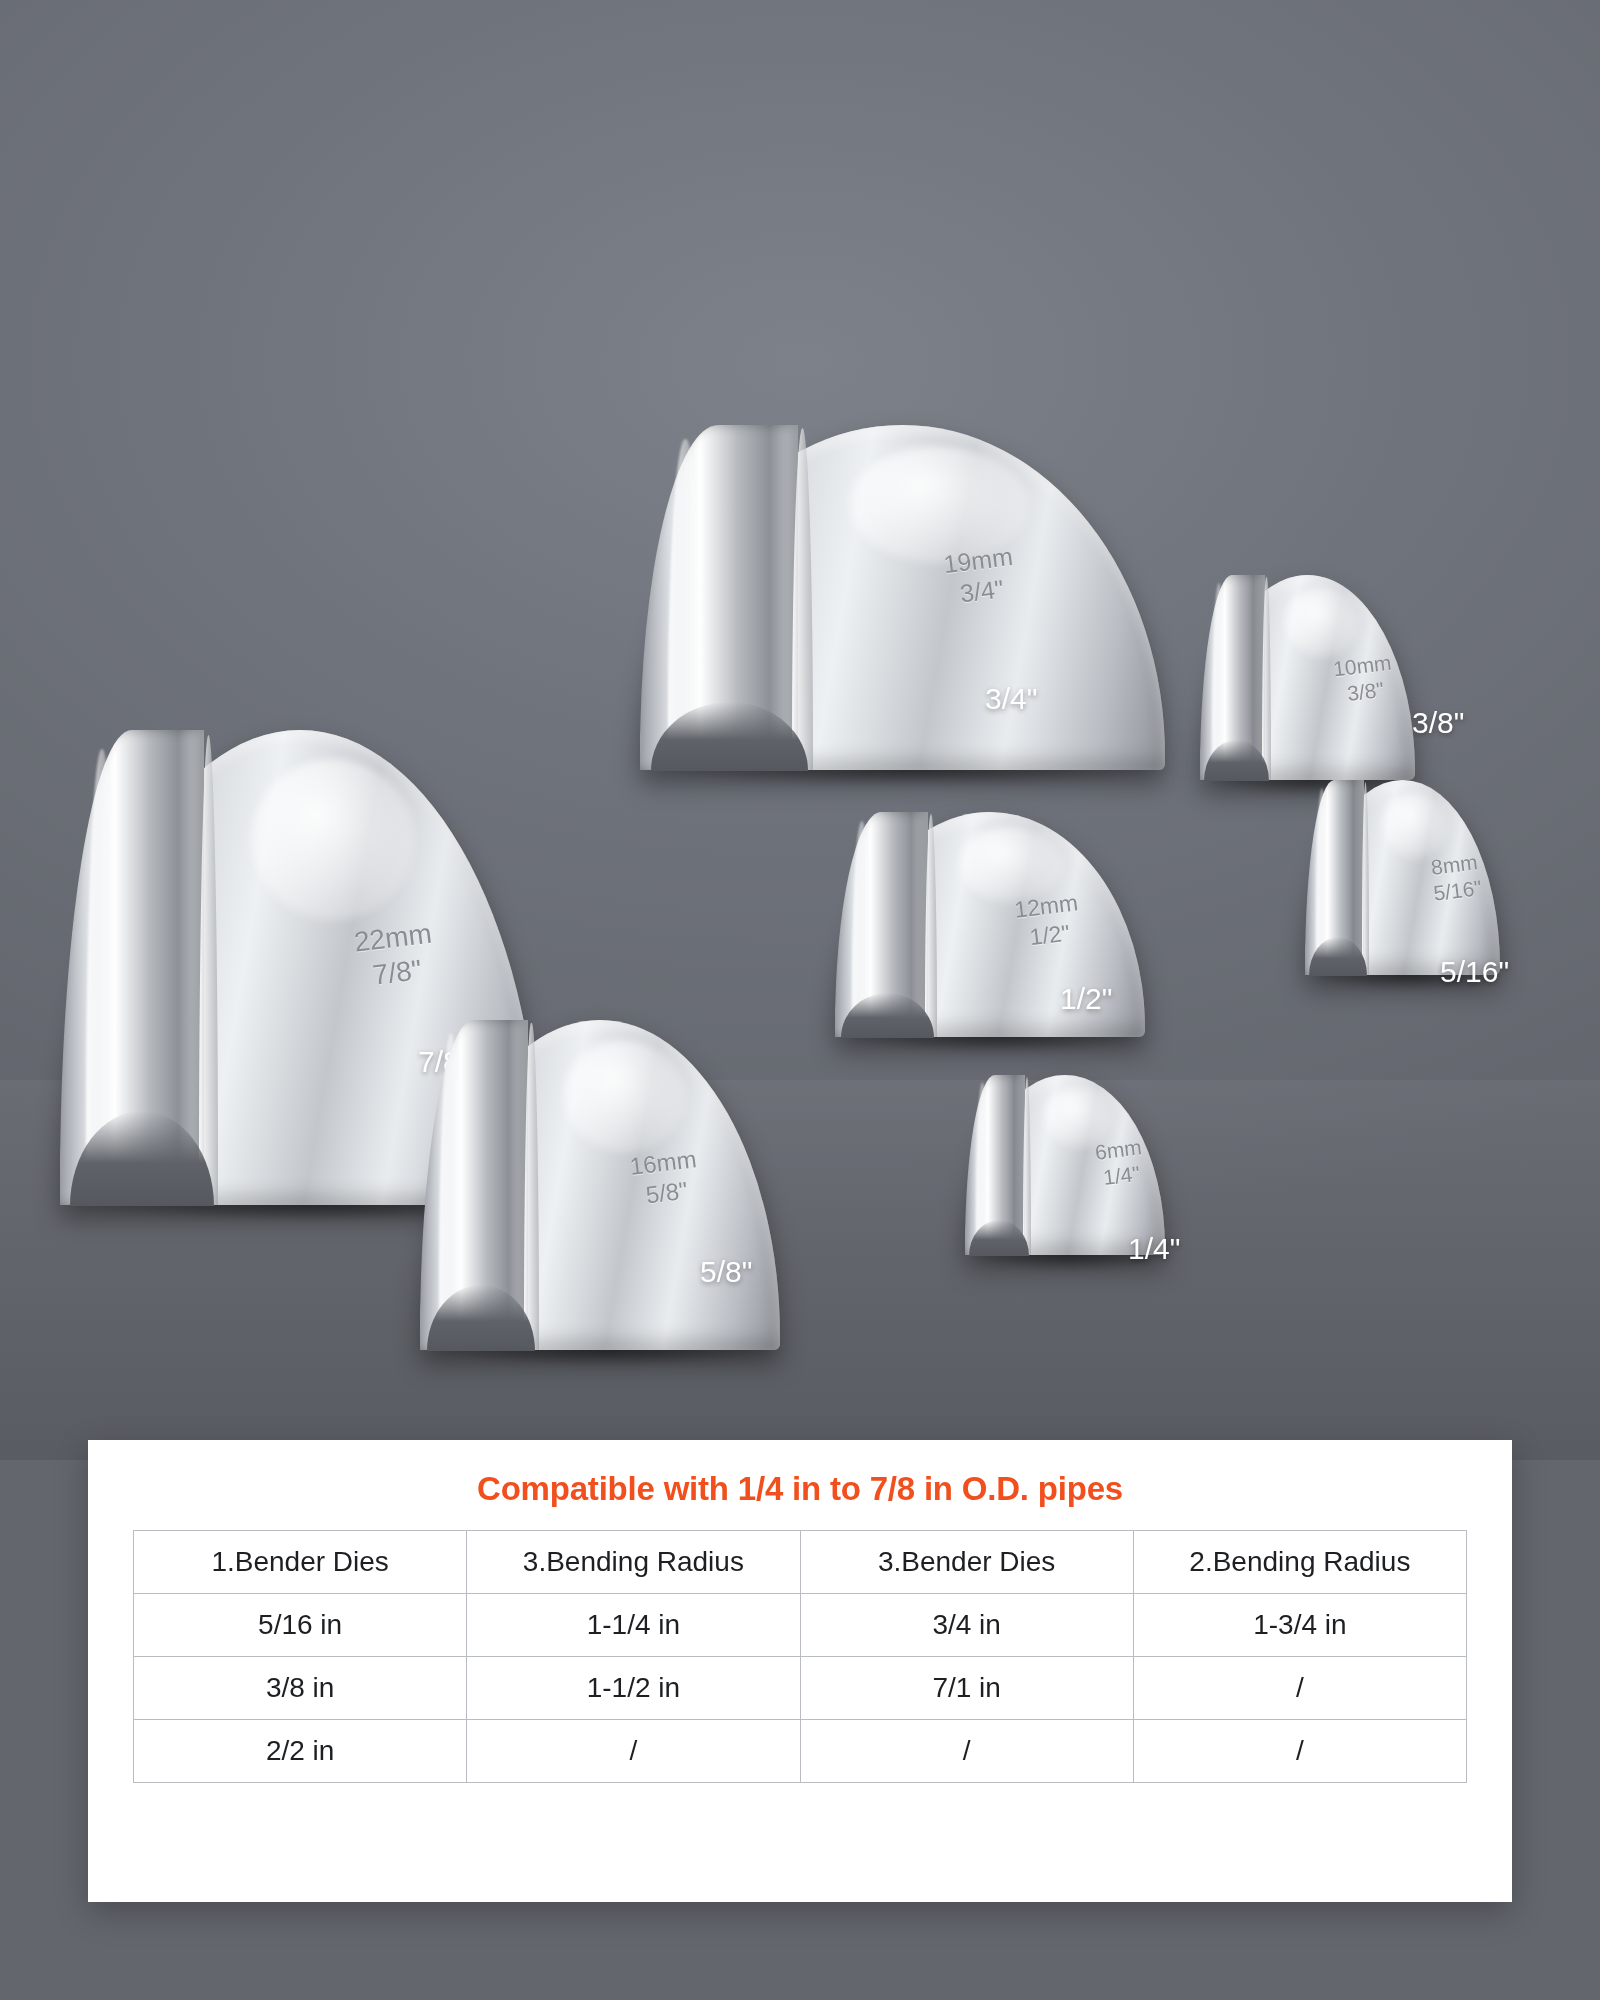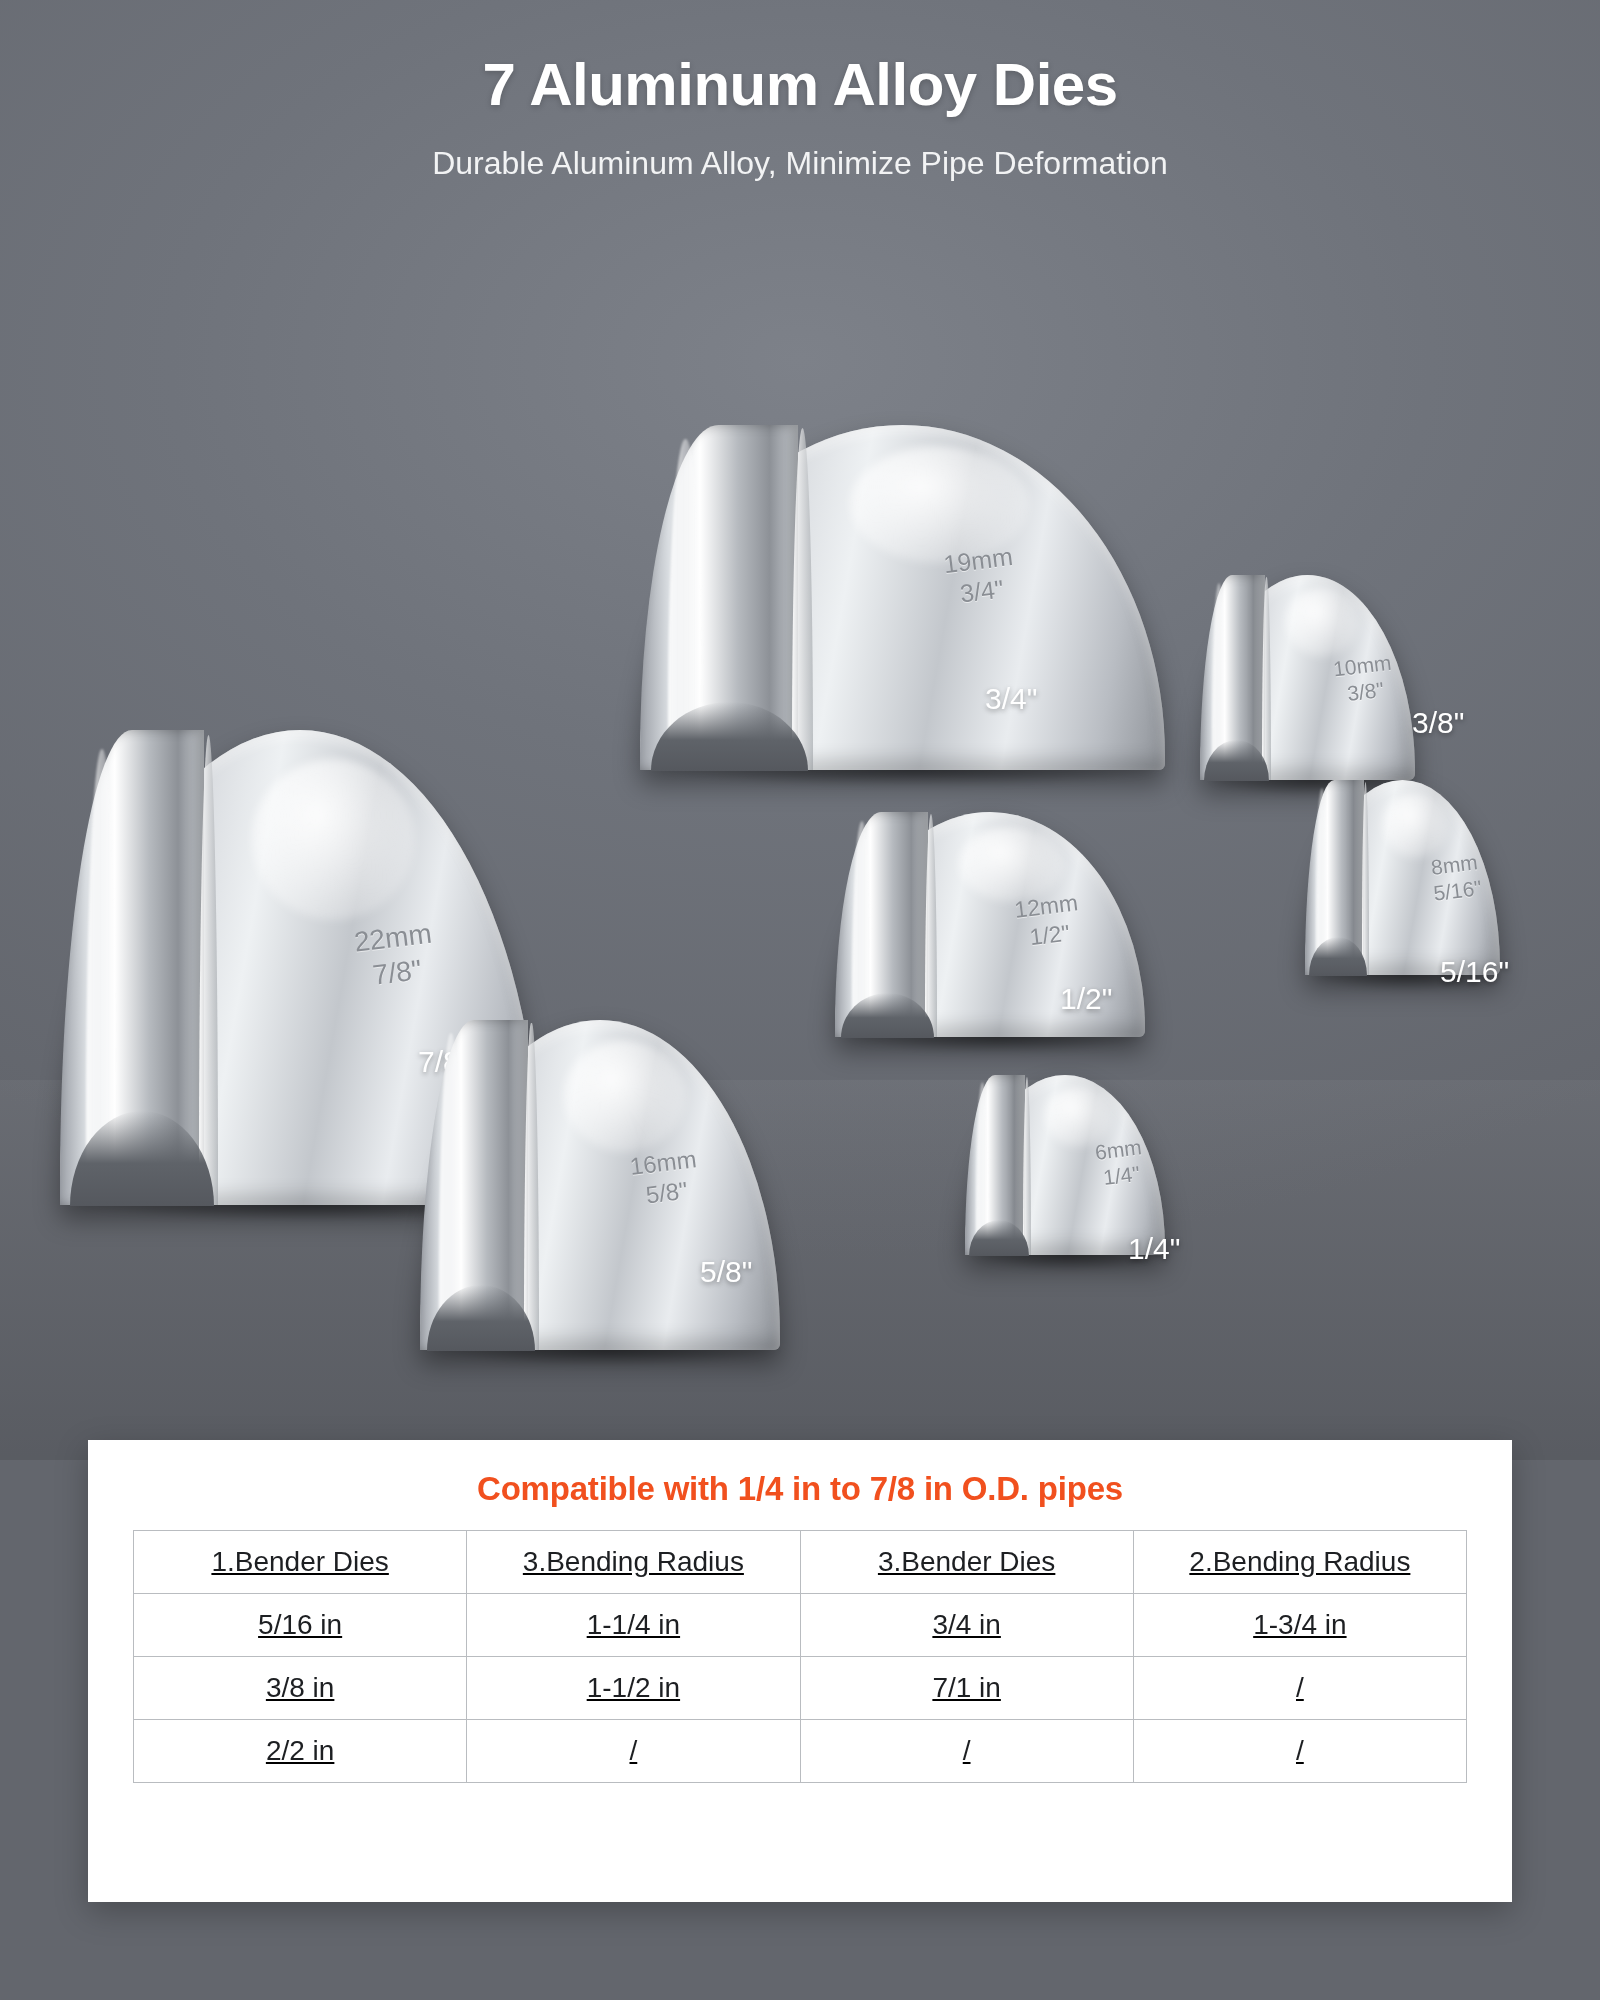--- a/index.html
+++ b/index.html
@@ -193,21 +193,20 @@
     text-align: center;
     margin: 0;
     padding: 30px 0 22px 0;
     letter-spacing: -0.2px;
   }
   table.spec {
     border-collapse: collapse;
     width: 1334px;
     margin: 0 auto;
     table-layout: fixed;
-    text-decoration: underline;
   }
   table.spec th, table.spec td {
     border: 1px solid #b9bcc0;
     text-align: center;
     font-size: 28px;
     color: #1d1f22;
     font-weight: normal;
     height: 62px;
     padding: 0;
   }
@@ -215,24 +214,20 @@
     font-weight: normal;
   }
 </style>
 </head>
 <body>
 
 <div class="page">
 
   <div class="floor"></div>
 
-  <div class="header">
-    <h1 class="title">7 Aluminum Alloy Dies</h1>
-    <p class="subtitle">Durable Aluminum Alloy, Minimize Pipe Deformation</p>
-  </div>
 
   <div class="die" style="left:60px; top:730px; width:480px; height:475px;">
     <div class="body">
       <div class="shadow"></div>
       <div class="shell"></div>
       <div class="groove"></div>
       <div class="ridge"></div>
       <div class="highlight"></div>
       <div class="notch"></div>
       <div class="engrave" style="left:250px; top:190px; width:170px; font-size:28px;">22mm

